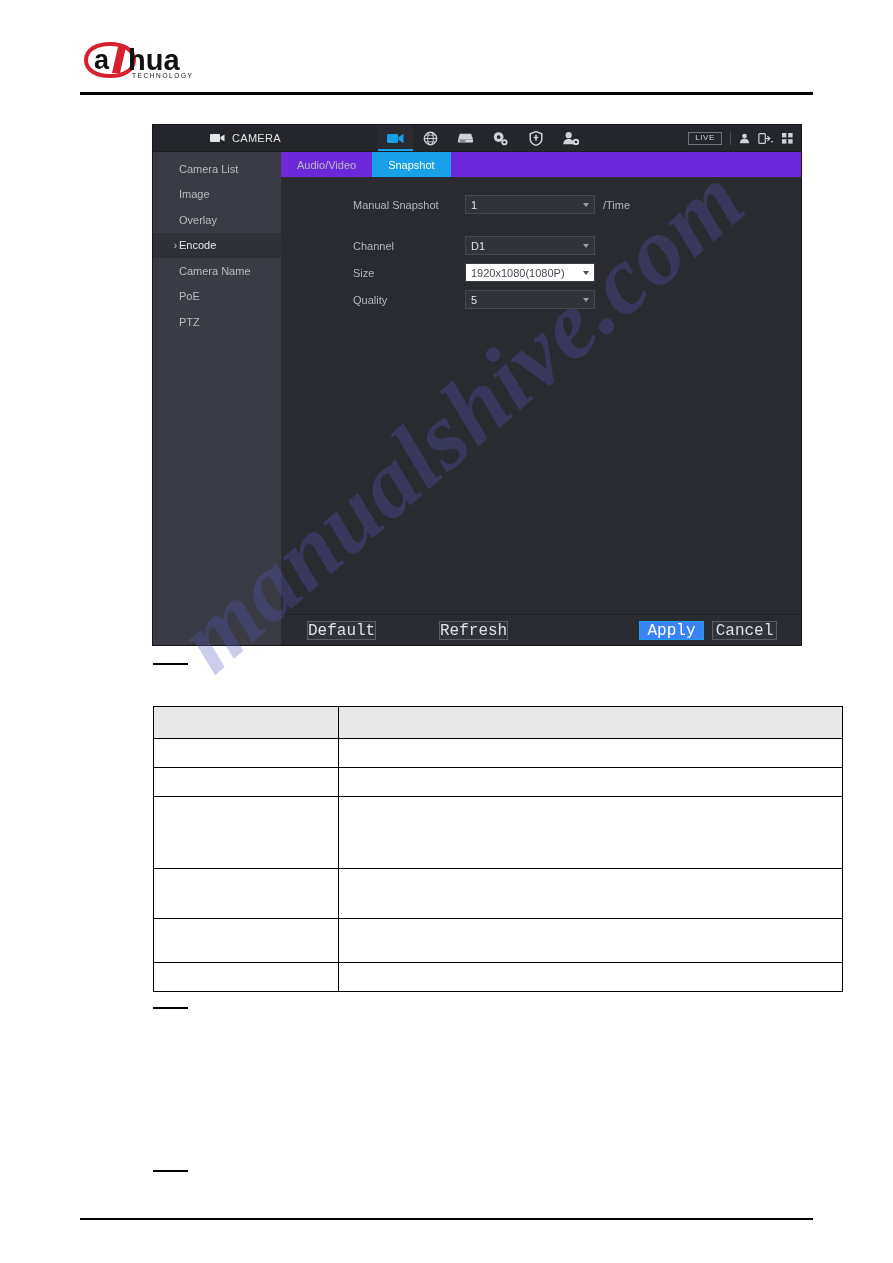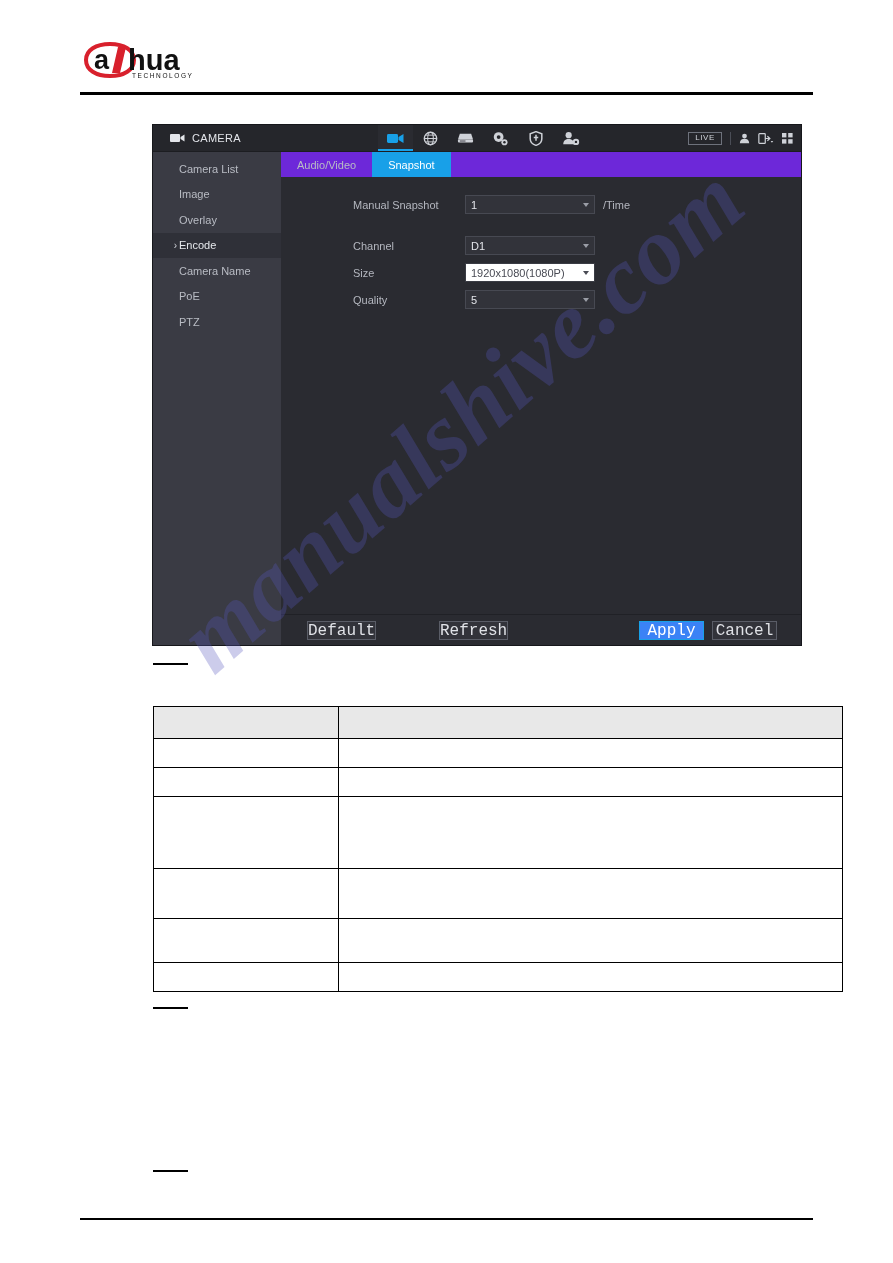--- a/index.html
+++ b/index.html
@@ -92,20 +92,21 @@
   }
 
   
   .nvr-topbar {
     position: relative;
     height: 26px;
     background: #25262b;
     display: flex;
     align-items: center;
     border-bottom: 1px solid #1c1d21;
+    padding-left: 40px;
   }
   .topbar-title {
     display: flex;
     align-items: center;
     gap: 7px;
     padding-left: 17px;
     width: 200px;
     box-sizing: border-box;
   }
   .topbar-title .label {

